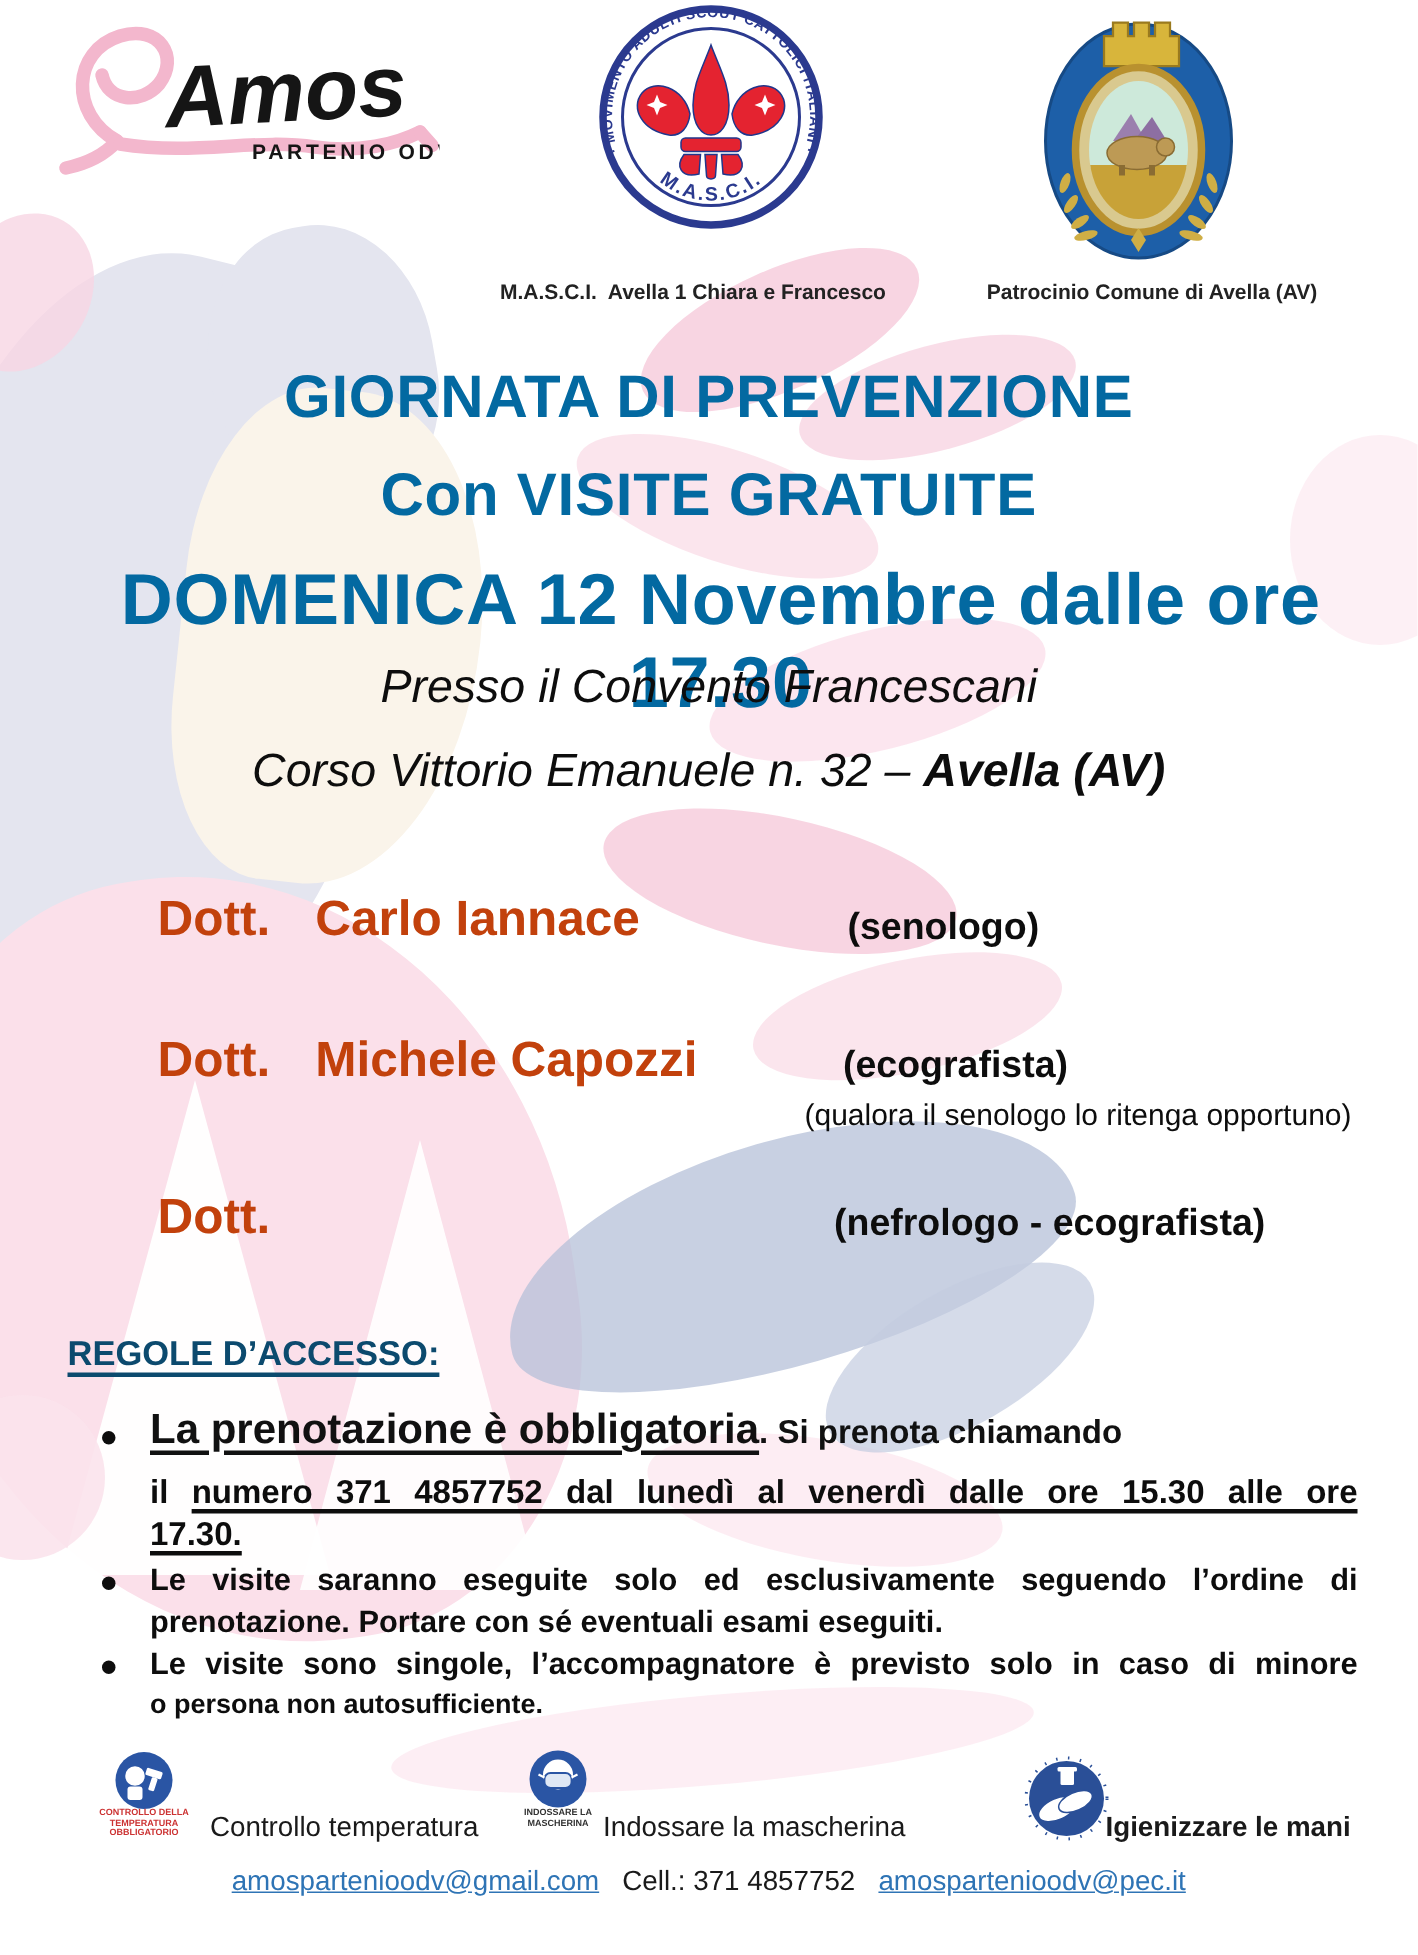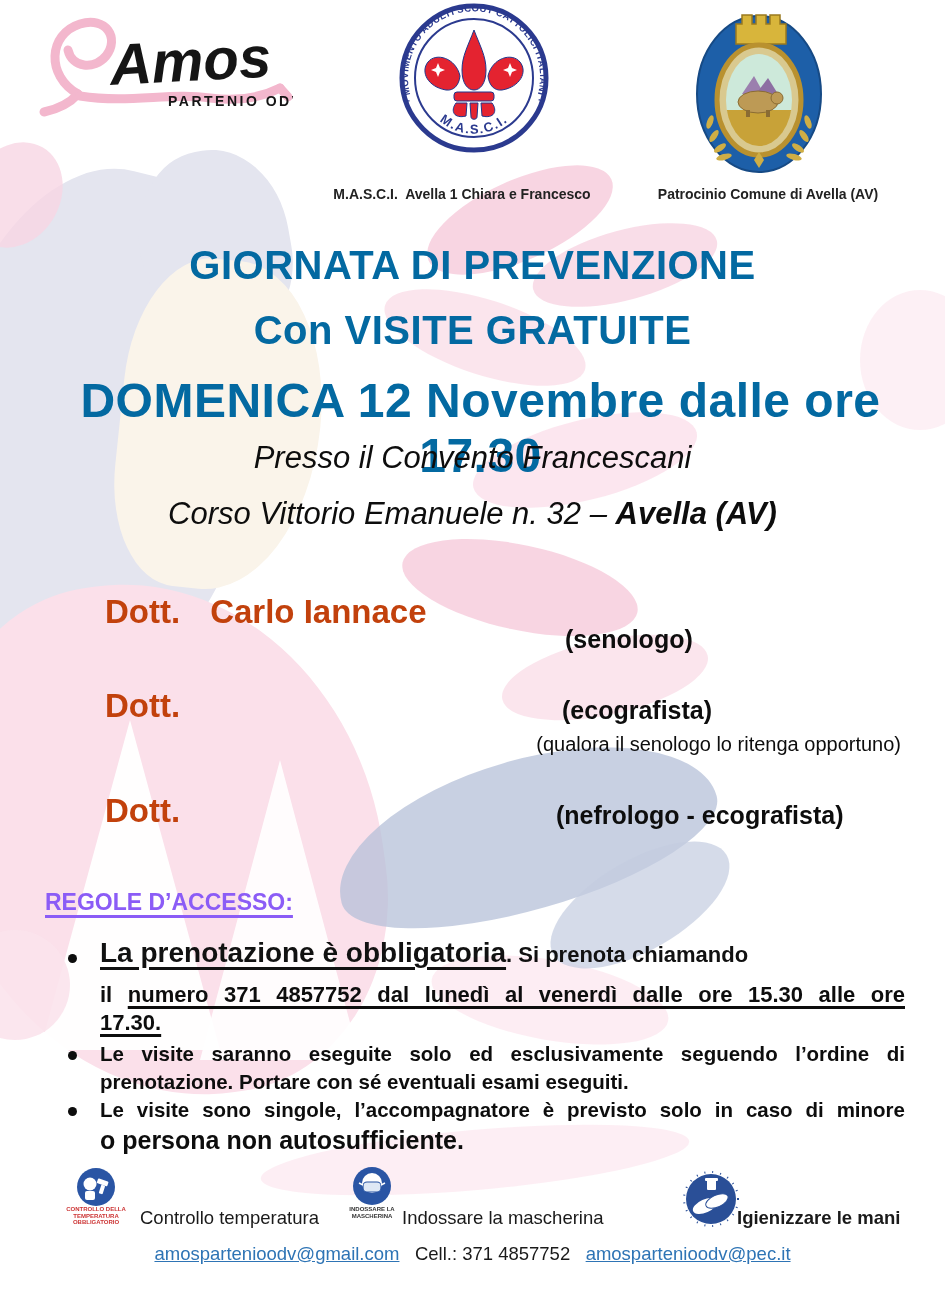--- a/index.html
+++ b/index.html
@@ -17,21 +17,21 @@
   .venue .und{text-decoration-thickness:3px;text-underline-offset:8px;}
   .venue .bold{font-weight:bold;}
   
   .doc-row{display:flex;align-items:baseline;font-weight:bold;font-size:33px;color:#c2410c;}
   .doc-row .gap-wide{width:30px;display:inline-block;}
   .doc-row .gap-narrow{width:13px;display:inline-block;}
   .doc-spec{font-weight:bold;font-size:25px;color:#0d0d0d;}
   .doc-note{font-size:20px;color:#0d0d0d;}
   
   .rules-head{font-size:23px;font-weight:bold;text-decoration:underline;
-              text-decoration-thickness:2.5px;text-underline-offset:5px;color:#8b5cf6;}
+              text-decoration-thickness:2.5px;text-underline-offset:5px;color:#0c4a6e;}
   .dot{width:9px;height:9px;border-radius:50%;background:#0d0d0d;}
   .b1-lead{font-size:28px;font-weight:bold;text-decoration:underline;
            text-decoration-thickness:3px;text-underline-offset:5px;}
   .b1-after{font-size:22px;font-weight:bold;}
   .b-line{font-weight:bold;color:#0d0d0d;}
   .just{text-align:justify;text-align-last:justify;}
   .und2{text-decoration:underline;text-decoration-thickness:2.5px;text-underline-offset:4px;text-align:center;}
   
   .icon-caption{font-size:6px;line-height:6.5px;text-align:center;font-weight:bold;}
   .safety-label{font-size:18.5px;color:#1a1a1a;}
@@ -167,25 +167,26 @@
 </div>
 <div class="abs venue" style="top:496px;z-index:2;">
   <span class="und"><span>Corso Vittorio Emanuele n. 32 – </span><span class="bold">Avella (AV)</span></span>
 </div>
 
 <div class="abs doc-row" style="left:105px;top:593px;z-index:2;">
   <span>Dott.</span>
   <span class="gap-wide"></span>
   <span>Carlo Iannace</span>
 </div>
-<div class="abs doc-spec" style="left:565px;top:625px;z-index:2;">(senologo)</div>
+<div class="abs doc-spec" style="left:565px;top:604px;z-index:2;">(senologo)</div>
 
 <div class="abs doc-row" style="left:105px;top:687px;z-index:2;">
   <span>Dott.</span>
   <span class="gap-wide"></span>
+  <span>Michele Capozzi</span>
 </div>
 <div class="abs doc-spec" style="left:562px;top:696px;z-index:2;">(ecografista)</div>
 <div class="abs doc-note" style="right:44px;top:733px;z-index:2;">(qualora il senologo lo ritenga opportuno)</div>
 
 <div class="abs doc-row" style="left:105px;top:792px;z-index:2;">
   <span>Dott.</span>
   <span class="gap-narrow"></span>
 </div>
 <div class="abs doc-spec" style="left:556px;top:801px;z-index:2;">(nefrologo - ecografista)</div>
 
@@ -201,21 +202,21 @@
 <div class="abs b-line" style="left:100px;top:1010px;font-size:22px;z-index:2;">
   <span class="und2">17.30.</span>
 </div>
 
 <div class="abs dot" style="left:68px;top:1051px;z-index:2;"></div>
 <div class="abs b-line just" style="left:100px;top:1042px;width:805px;font-size:20.5px;z-index:2;">Le visite saranno eseguite solo ed esclusivamente seguendo l’ordine di</div>
 <div class="abs b-line" style="left:100px;top:1070px;font-size:20.5px;z-index:2;">prenotazione. Portare con sé eventuali esami eseguiti.</div>
 
 <div class="abs dot" style="left:68px;top:1107px;z-index:2;"></div>
 <div class="abs b-line just" style="left:100px;top:1098px;width:805px;font-size:20.5px;z-index:2;">Le visite sono singole, l’accompagnatore è previsto solo in caso di minore</div>
-<div class="abs b-line" style="left:100px;top:1126px;font-size:25px;z-index:2;">o persona non autosufficiente.</div>
+<div class="abs b-line" style="left:100px;top:1126px;font-size:18px;z-index:2;">o persona non autosufficiente.</div>
 
 <svg class="abs" style="left:76px;top:1167px;z-index:2;" width="40" height="40" viewBox="0 0 40 40">
   <circle cx="20" cy="20" r="19" fill="#2a55a4"></circle>
   <circle cx="14" cy="17" r="6.5" fill="#ffffff"></circle>
   <rect x="9" y="24" width="10" height="9" rx="2" fill="#ffffff"></rect>
   <g transform="rotate(18 27 16)">
     <rect x="21" y="13" width="11" height="5" rx="1" fill="#ffffff"></rect>
     <rect x="26" y="18" width="4" height="9" rx="1" fill="#ffffff"></rect>
   </g>
 </svg>

